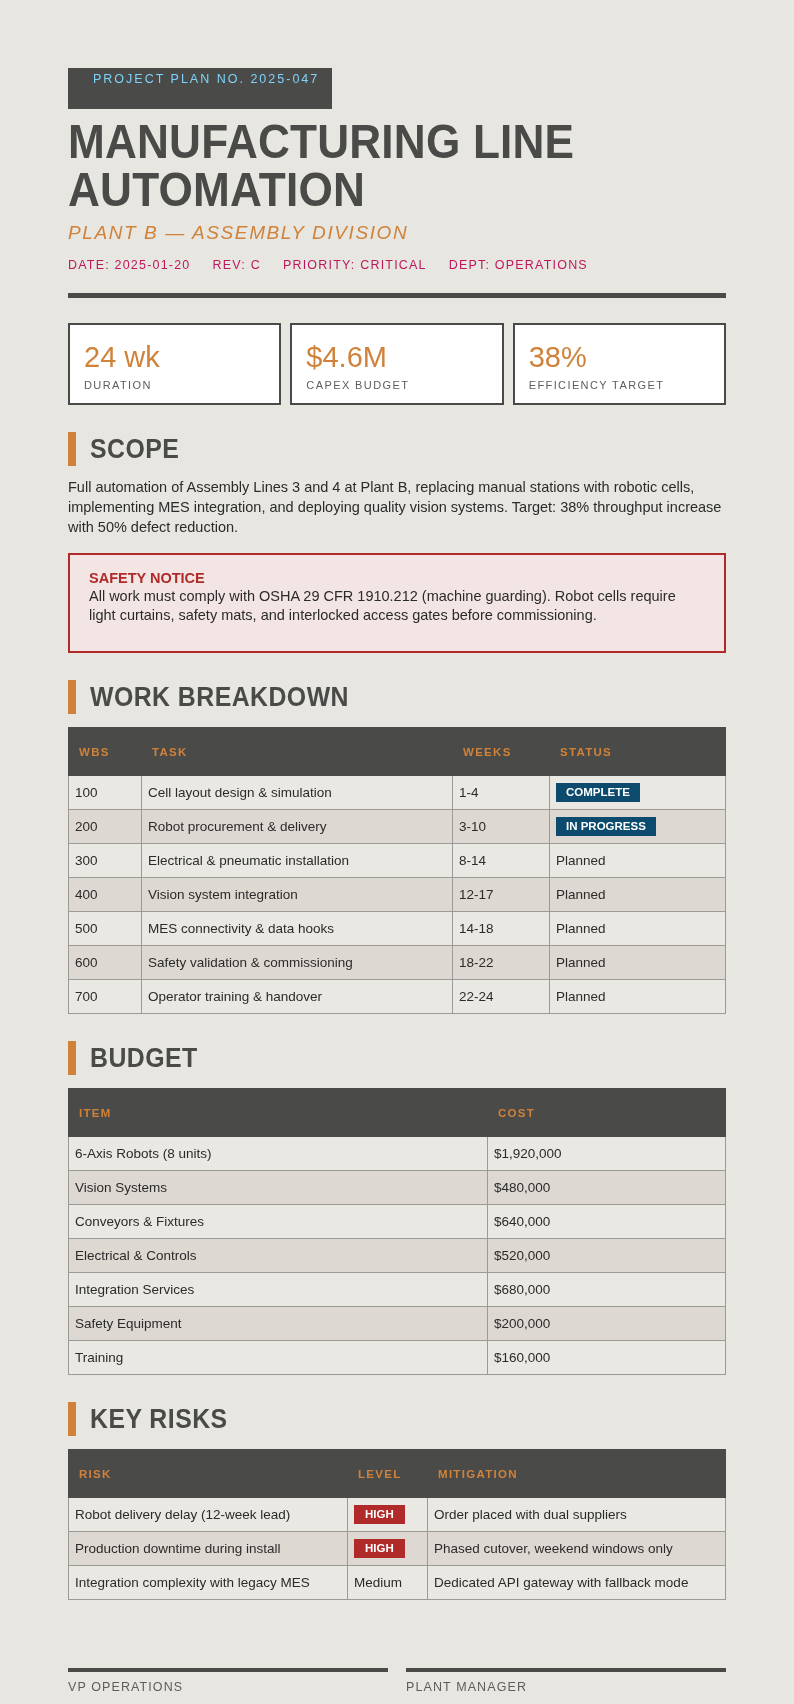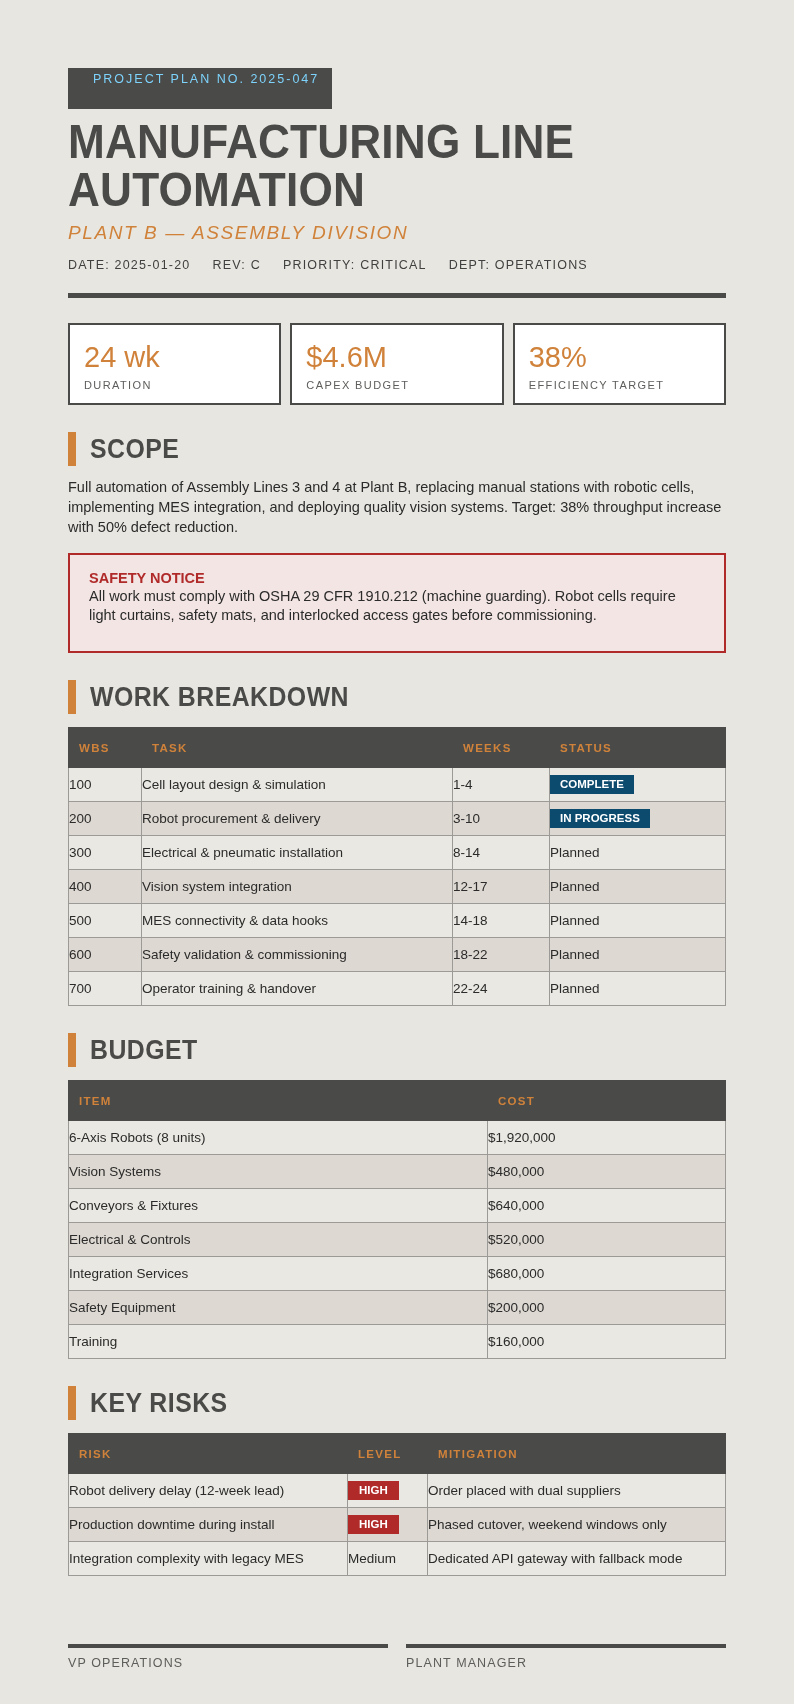--- a/index.html
+++ b/index.html
@@ -39,21 +39,21 @@
       letter-spacing: 1.6px;
       color: #d0823a;
       font-style: italic;
     }
     .meta-row {
       margin-top: 14px;
       display: flex;
       gap: 22px;
       font-size: 12.5px;
       letter-spacing: 1.2px;
-      color: #404040;
+      color: #be185d;
     }
     .rule-thick {
       margin-top: 21px;
       height: 5px;
       background: #4a4a48;
     }
 
     .stats {
       margin-top: 25px;
       display: flex;
@@ -130,27 +130,27 @@
       margin-top: 13px;
       font-size: 13.5px;
     }
     thead th {
       background: #4a4a48;
       color: #d0823a;
       font-size: 11.5px;
       font-weight: bold;
       letter-spacing: 1.3px;
       text-align: left;
-      height: 40px;
+      height: 48px;
       padding: 0 10px;
       border: 1px solid #4a4a48;
     }
     tbody td {
       height: 34px;
-      padding: 0 0;
+      padding: 0 6px;
       border: 1px solid #9b9a96;
       color: #2b2b2b;
     }
     tbody tr:nth-child(odd) td { background: #e9e8e2; }
     tbody tr:nth-child(even) td { background: #ddd8d1; }
 
     .badge {
       display: inline-block;
       color: #ffffff;
       font-size: 11.5px;

